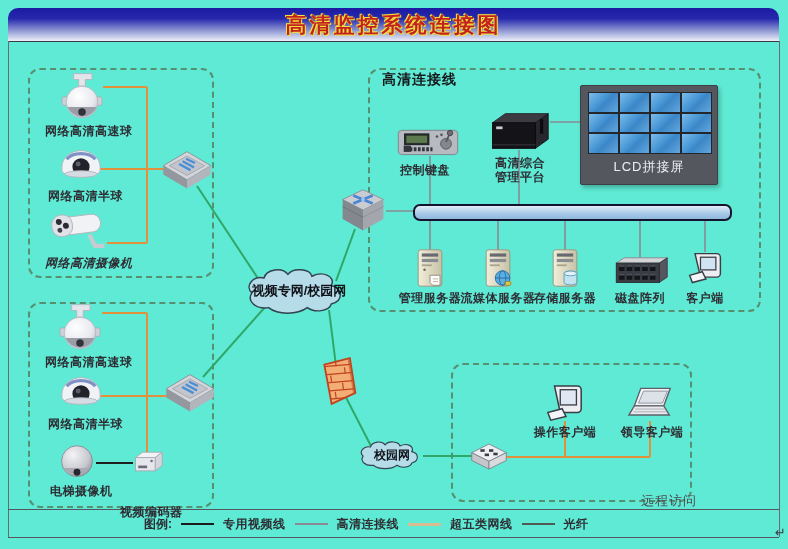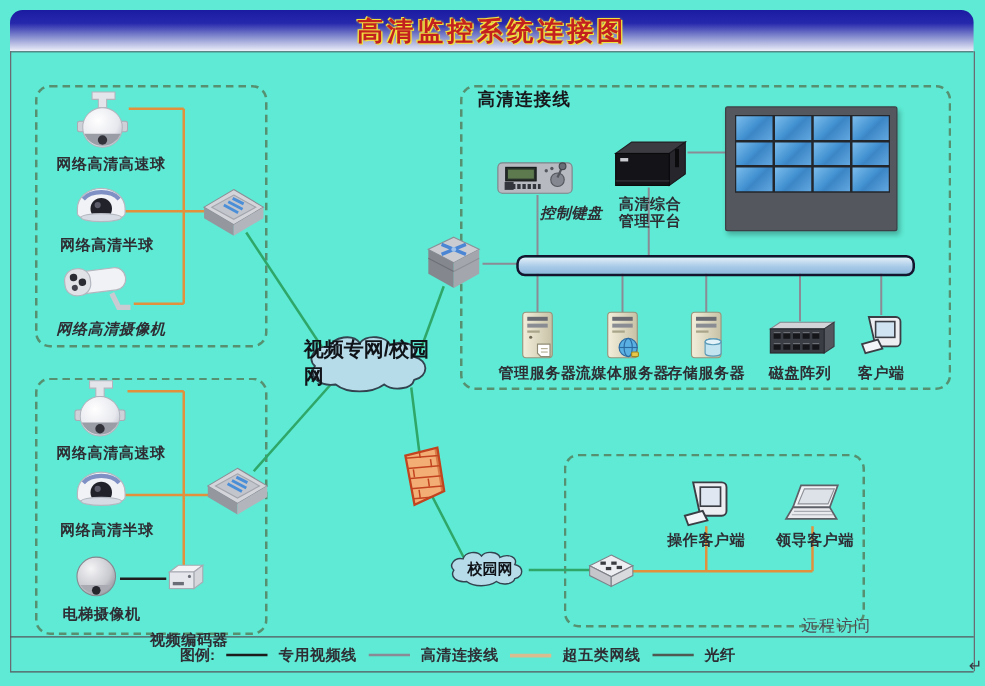--- a/index.html
+++ b/index.html
@@ -209,21 +209,21 @@
       <polygon points="57,19 30,35 30,45 57,29" fill="#b3b5bc"></polygon>
       <polygon points="30,8 50,19 30,30 10,19" fill="#c2c5cb" stroke="#a3a5ad"></polygon>
       <path d="M21,17 l13,7 M25,14 l13,7 M29,11 l10,5" stroke="#4a8ed8" stroke-width="2.6"></path>
     </svg>
   </div>
 
   <div class="cloud" style="left:243px;top:267px;width:112px;height:48px;">
     <svg viewBox="0 0 120 52">
       <path d="M27,44 C13,46 3,37 9,28 C1,21 10,9 22,12 C25,2 42,0 48,8 C54,0 72,2 74,10 C86,4 100,10 95,20 C108,23 108,37 95,40 C93,48 77,50 69,44 C58,52 37,52 27,44 Z" fill="var(--cloud-fill)" stroke="#32424e" stroke-width="1.6"></path>
     </svg>
-    <span class="ctext" style="font-size:16px;">视频专网/校园网</span>
+    <span class="ctext" style="font-size:13px;">视频专网/校园网</span>
   </div>
 
   <div class="node" style="left:317px;top:355px;width:42px;height:52px;">
     <svg viewBox="0 0 46 56" width="42" height="52">
       <defs>
           <clipPath id="fw">
             <polygon points="8,10 36,3 42,41 16,53"></polygon>
           </clipPath>
         </defs>
       <polygon points="8,10 36,3 42,41 16,53" fill="#f3ae76" stroke="#c2431f" stroke-width="2"></polygon>
@@ -259,21 +259,21 @@
       <rect x="11" y="13" width="23" height="8" fill="#5d7a4e"></rect>
       <line x1="10" y1="28" x2="40" y2="28" stroke="#33363c" stroke-width="4.5" stroke-dasharray="3 1.6"></line>
       <rect x="8" y="24" width="8" height="7" fill="#33363c"></rect>
       <circle cx="55" cy="22" r="6" fill="#84878f" stroke="#55575e"></circle>
       <line x1="55" y1="20" x2="59" y2="11" stroke="#55575e" stroke-width="2"></line>
       <circle cx="59.5" cy="10" r="3" fill="#6a6d75" stroke="#44464c"></circle>
       <circle cx="45" cy="14" r="1.5" fill="#55575e"></circle>
         <circle cx="50" cy="12" r="1.5" fill="#55575e"></circle>
     </svg>
   </div>
-  <span class="nlabel" style="left:432px;top:162px;font-style:italic;">控制键盘</span>
+  <span class="nlabel" style="left:400px;top:162px;">控制键盘</span>
 
   <div class="node" style="left:487px;top:110px;width:64px;height:42px;">
     <svg viewBox="0 0 70 46" width="64" height="42">
       <polygon points="6,14 20,4 67,4 53,14" fill="#3b3b41" stroke="#222226"></polygon>
       <polygon points="53,14 67,4 67,32 53,42" fill="#26262c" stroke="#19191d"></polygon>
       <rect x="6" y="14" width="47" height="28" fill="#141418" stroke="#0a0a0d"></rect>
       <rect x="10" y="18" width="7" height="3" fill="#c9cbd1"></rect>
       <rect x="58" y="10" width="3.5" height="16" fill="#0b0b0e"></rect>
       <line x1="6" y1="38" x2="53" y2="38" stroke="#2a2a30" stroke-width="1.5"></line>
     </svg>
@@ -289,20 +289,21 @@
         <div class="lcd-cell"></div>
       <div class="lcd-cell"></div>
         <div class="lcd-cell"></div>
         <div class="lcd-cell"></div>
         <div class="lcd-cell"></div>
       <div class="lcd-cell"></div>
         <div class="lcd-cell"></div>
         <div class="lcd-cell"></div>
         <div class="lcd-cell"></div>
     </div>
+    <div class="lcd-label">LCD拼接屏</div>
   </div>
 
   <div class="node" style="left:340px;top:188px;width:46px;height:46px;">
     <svg viewBox="0 0 50 52" width="46" height="46">
       <polygon points="25,2 48,13 25,25 2,13" fill="#cbccd2" stroke="#8c8e96"></polygon>
       <polygon points="2,13 25,25 25,48 2,35" fill="#85878f"></polygon>
       <polygon points="48,13 25,25 25,48 48,35" fill="#a4a6ad"></polygon>
       <path d="M14,8.5 L36,17.5 M36,8.5 L14,17.5" stroke="#4a86d4" stroke-width="3"></path>
       <circle cx="25" cy="13" r="2.2" fill="#9ec2ec"></circle>
       <line x1="2" y1="21" x2="25" y2="33" stroke="#6e7078" stroke-width="1"></line>

